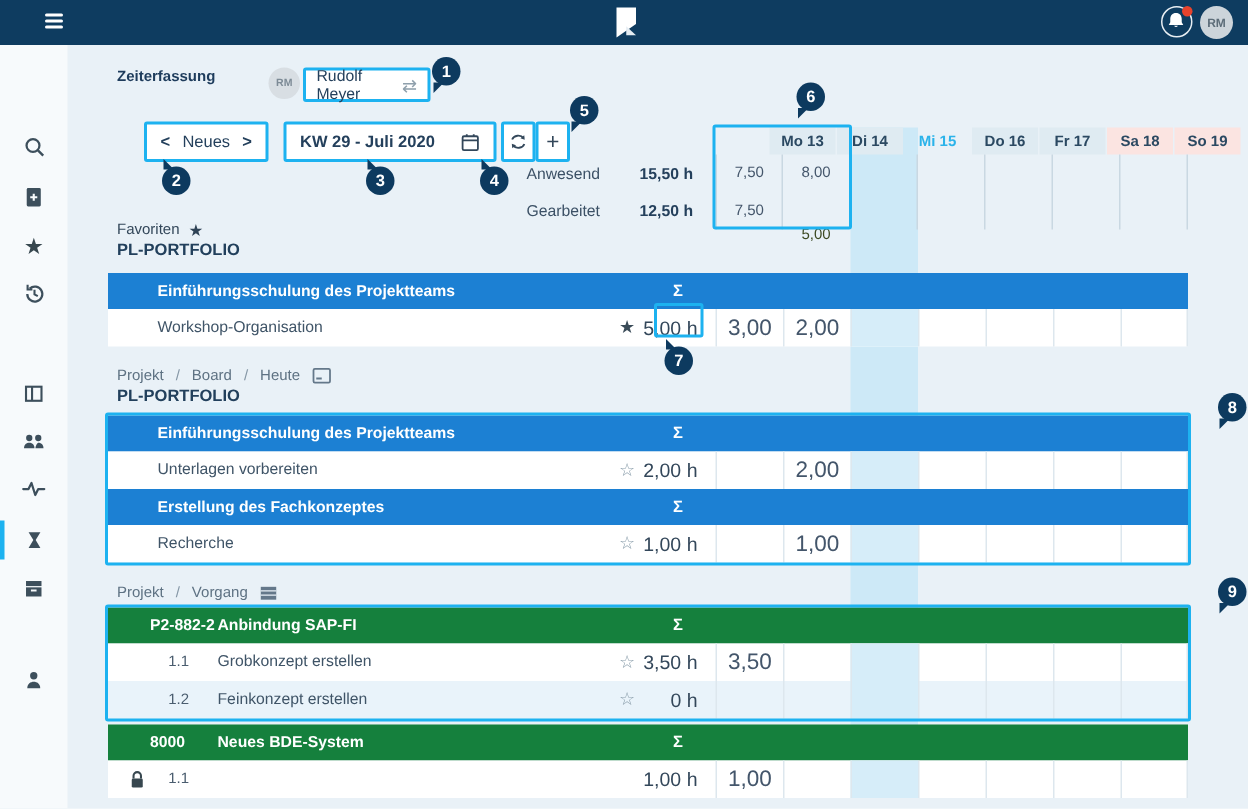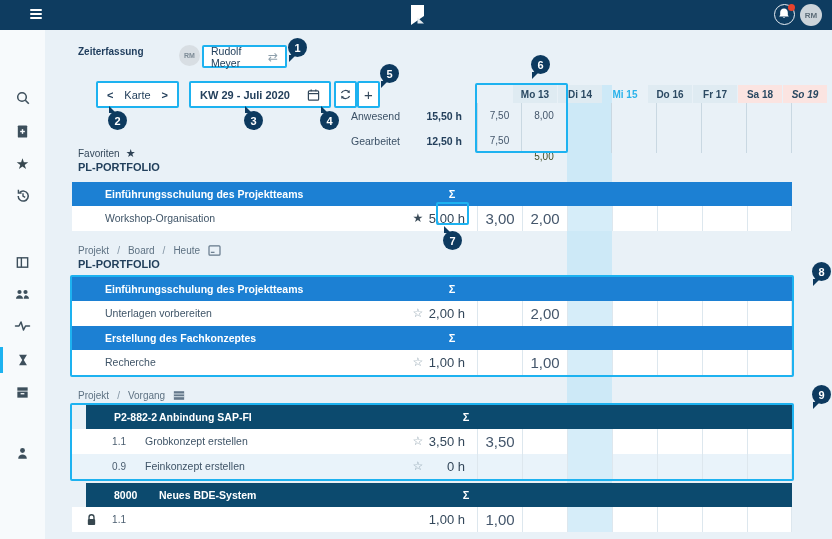--- a/index.html
+++ b/index.html
@@ -50,21 +50,21 @@
   
   .favlabel{position:absolute;left:78px;top:147px;font-size:10px;color:#33475a;display:flex;align-items:center;gap:6px;z-index:2;}
   .favstar{font-size:11px;color:#2f4356;}
   .proj{position:absolute;left:78px;font-size:11px;font-weight:bold;color:#22405c;z-index:2;}
   .crumb{position:absolute;left:78px;font-size:10px;color:#5e7283;display:flex;align-items:center;gap:8px;z-index:2;}
   .crumb .sep{color:#8496a5;}
   
   .table{position:absolute;left:72px;width:720px;z-index:1;}
   .ghead{position:relative;height:24px;display:flex;align-items:center;color:#fff;font-size:10.5px;font-weight:bold;}
   .ghead.blue{background:#1c80d3;}
-  .ghead.teal{background:#0c4a6e;margin-left:14px;}
+  .ghead.teal{background:#15803d;}
   .gtitle{margin-left:33px;}
   .gtitle.withcode{margin-left:73px;}
   .gcode{position:absolute;left:28px;}
   .sigma{position:absolute;left:352px;width:56px;text-align:center;font-size:11px;font-weight:bold;}
   .trow{position:relative;height:25px;background:#fff;font-size:10.5px;color:#3f5467;}
   .trow.alt{background:#e9f3fa;}
   .tname{position:absolute;left:33px;line-height:25px;}
   .tname.indent{left:73px;}
   .tnum{position:absolute;left:36px;width:18px;text-align:right;line-height:25px;font-size:10px;color:#4a5d6f;}
   .star{position:absolute;left:338px;width:16px;text-align:center;line-height:25px;font-size:12px;cursor:pointer;}
@@ -181,21 +181,21 @@
 
   <div class="title">Zeiterfassung</div>
   <div class="h-avatar">RM</div>
   <div class="btn userbox">
     <span>Rudolf Meyer</span>
     <span class="swap">⇄</span>
   </div>
 
   <div class="btn heutebox">
     <span class="chev">&lt;</span>
-    <span>Karte</span>
+    <span>Neues</span>
     <span class="chev">&gt;</span>
   </div>
   <div class="btn kwbox">
     <span>KW 29 - Juli 2020</span>
     <svg width="13" height="14" viewBox="0 0 14 14">
       <rect x="1.5" y="2.5" width="11" height="10" rx="1" fill="none" stroke="#33475a" stroke-width="1.3"></rect>
       <line x1="1.5" y1="5.5" x2="12.5" y2="5.5" stroke="#33475a" stroke-width="1.3"></line>
       <line x1="4.5" y1="1" x2="4.5" y2="3" stroke="#33475a" stroke-width="1.3"></line>
       <line x1="9.5" y1="1" x2="9.5" y2="3" stroke="#33475a" stroke-width="1.3"></line>
     </svg>
@@ -211,21 +211,21 @@
   <div class="btn sqbtn plusbox">
     <span>+</span>
   </div>
 
   <div class="dhead" style="left:477px;">Mo 13</div>
   <div class="dhead" style="left:522px;">Di 14</div>
   <div class="dhead today" style="left:567px;">Mi 15</div>
   <div class="dhead" style="left:612px;">Do 16</div>
   <div class="dhead" style="left:657px;">Fr 17</div>
   <div class="dhead we" style="left:702px;">Sa 18</div>
-  <div class="dhead we" style="left:747px;font-style:italic;">So 19</div>
+  <div class="dhead we" style="left:747px;">So 19</div>
 
   <div class="slabel" style="left:328px;top:110px;">Anwesend</div>
   <div class="stotal" style="left:402px;top:110px;">15,50 h</div>
   <div class="slabel" style="left:328px;top:135px;">Gearbeitet</div>
   <div class="stotal" style="left:402px;top:135px;">12,50 h</div>
 
   <div class="sumrow" style="top:103px;">
     <span class="sc">7,50</span>
     <span class="sc">8,00</span>
     <span class="sc"></span>
@@ -349,21 +349,21 @@
         <span class="dc">3,50</span>
         <span class="dc"></span>
         <span class="dc today"></span>
         <span class="dc"></span>
         <span class="dc"></span>
         <span class="dc"></span>
         <span class="dc"></span>
       </div>
     </div>
     <div class="trow alt">
-      <span class="tnum">0.9</span>
+      <span class="tnum">1.2</span>
       <span class="tname indent">Feinkonzept erstellen</span>
       <span class="star outline">☆</span>
       <span class="sum">0 h</span>
       <div class="days">
         <span class="dc"></span>
         <span class="dc"></span>
         <span class="dc today"></span>
         <span class="dc"></span>
         <span class="dc"></span>
         <span class="dc"></span>

